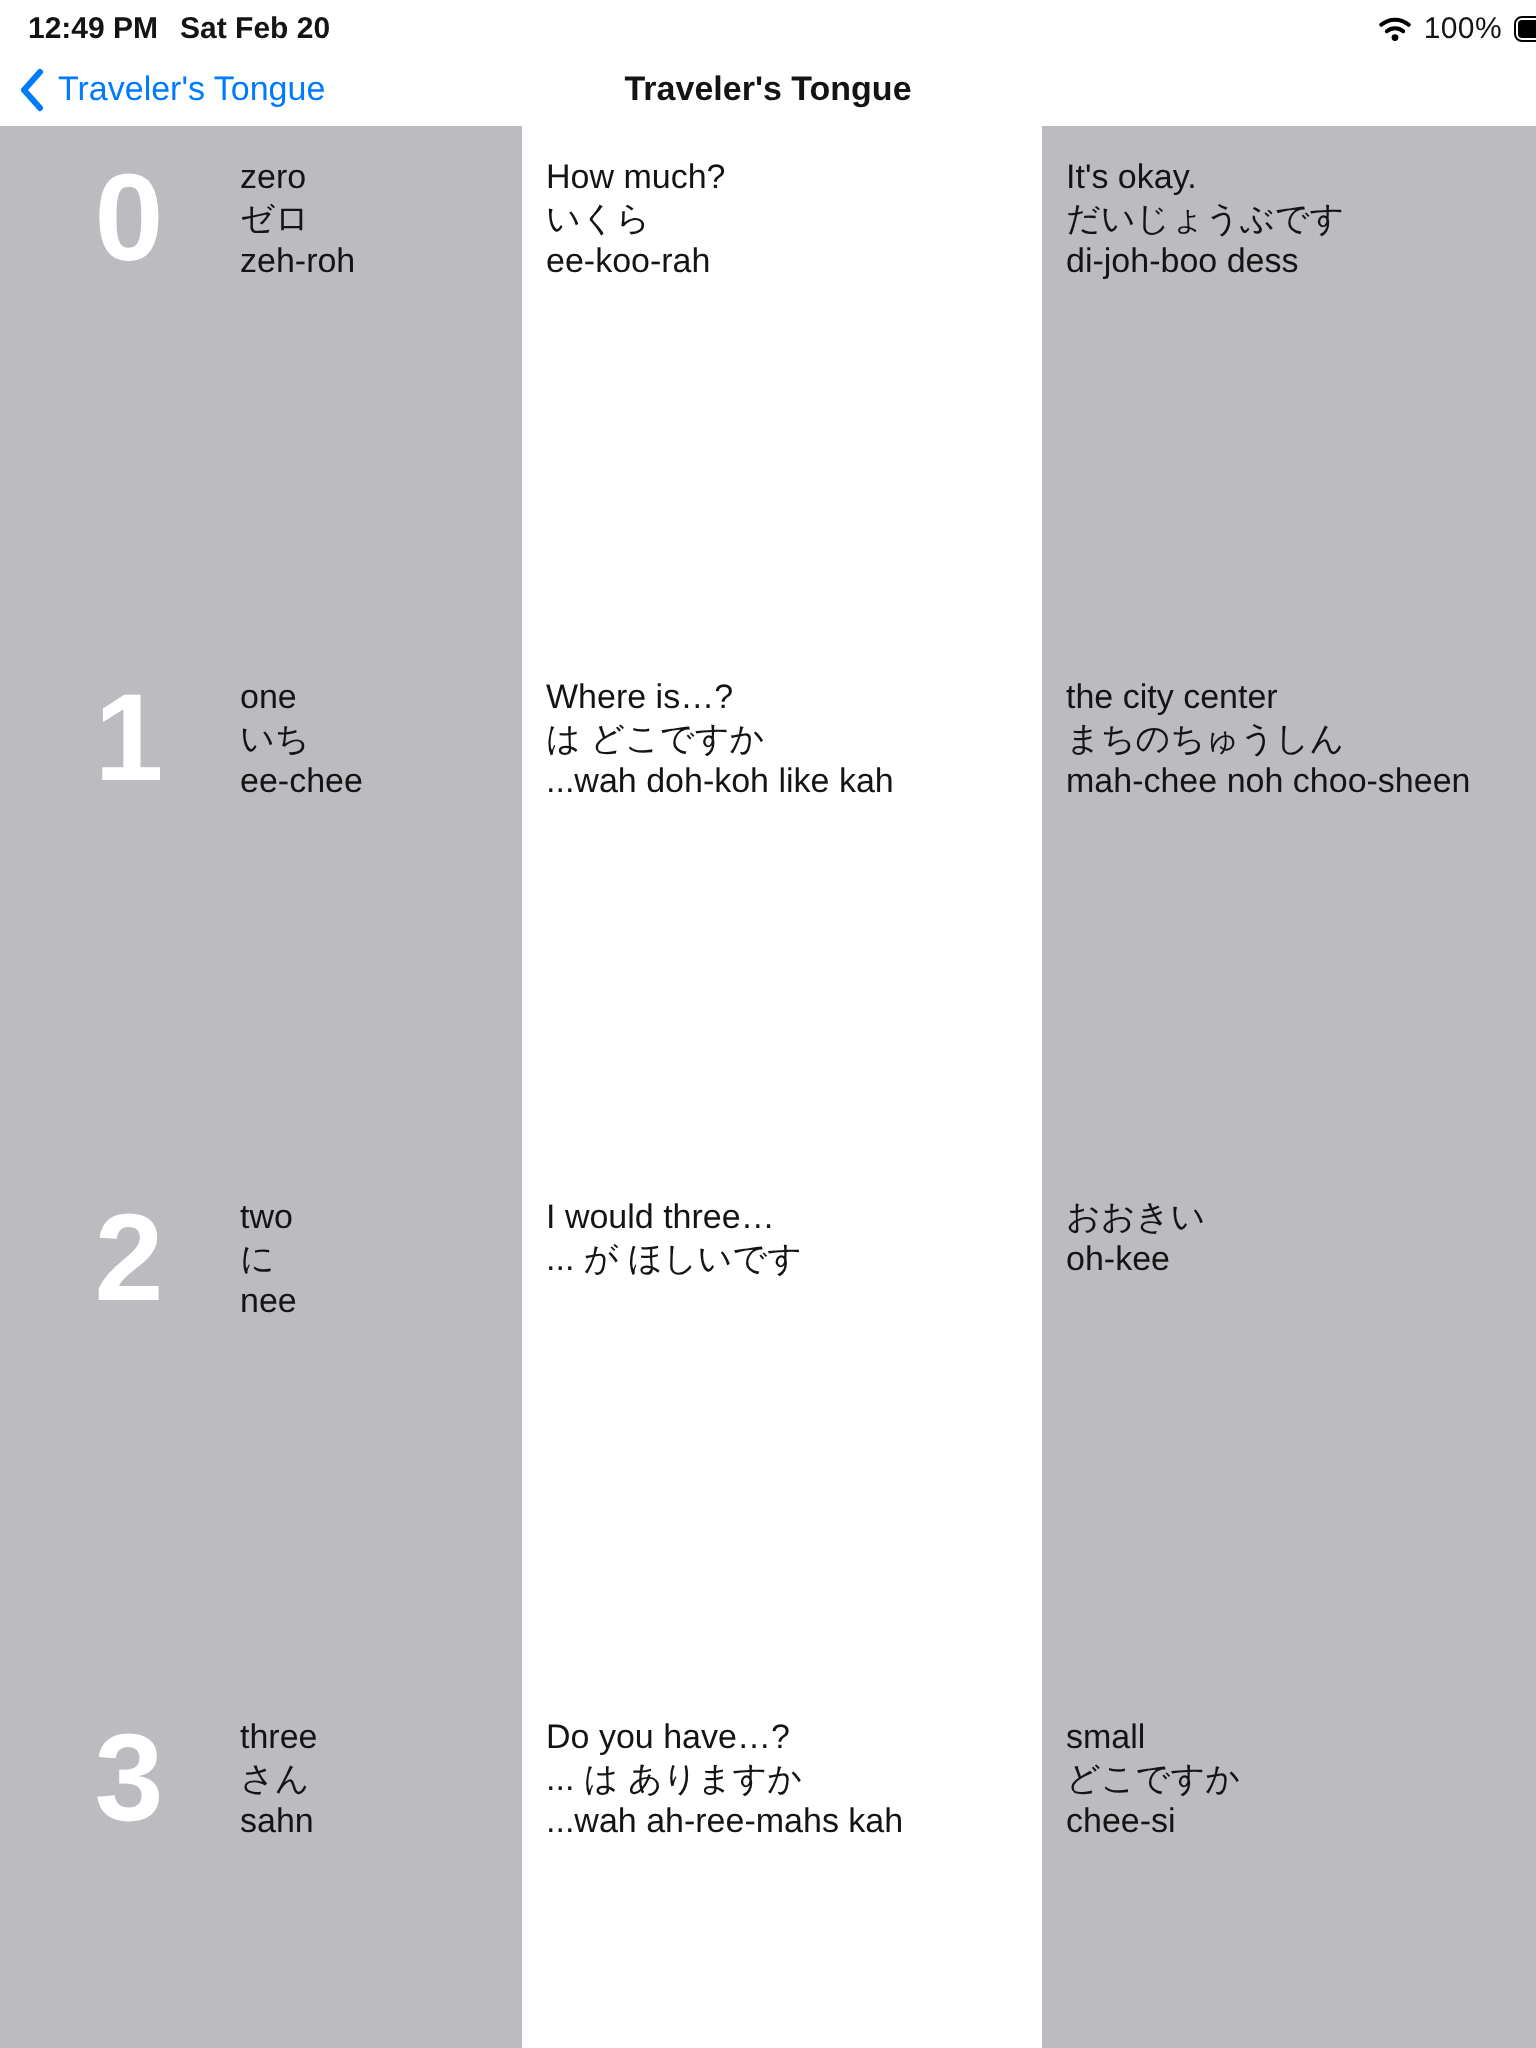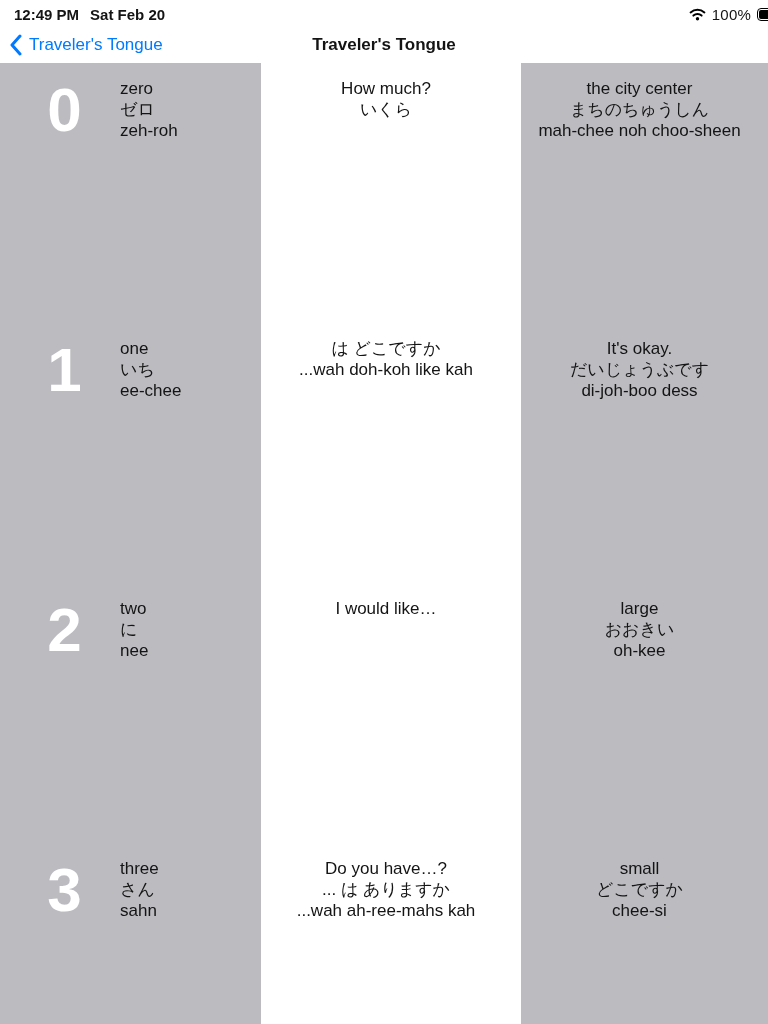--- a/index.html
+++ b/index.html
@@ -39,21 +39,21 @@
   .col-gray { background:var(--cellGray,#bbbbc0); }
   .col-white { background:var(--bg,#ffffff); }
 
   .cell { height:260px; padding-top:15px; }
   .num-cell { display:flex; align-items:flex-start; padding-left:18px; }
   .big-num {
     width:92px; text-align:center; font-size:62px; font-weight:700;
     color:var(--numWhite,#ffffff); line-height:1; margin-top:1px; letter-spacing:-1px;
   }
   .num-cell .entry { margin-left:10px; }
-  .phrase-cell { padding-left:0; padding-right:10px;text-align:center; }
+  .phrase-cell { padding-left:12px; padding-right:10px; }
 
   .entry { font-size:17px; line-height:21px; }
   .entry .word { font-weight:400; }
   .entry .jp, .entry .pron { font-weight:400; }
 </style>
 </head>
 <body>
 
 <div class="screen">
 
@@ -126,59 +126,61 @@
             <div class="jp">さん</div>
             <div class="pron">sahn</div>
           </div>
         </div>
       </div>
     <div class="col col-white" id="col-phrases">
         <div class="cell phrase-cell">
           <div class="entry">
             <div class="word">How much?</div>
             <div class="jp">いくら</div>
+            <div class="pron">ee-koo-rah</div>
           </div>
         </div>
         <div class="cell phrase-cell">
           <div class="entry">
+            <div class="word">Where is…?</div>
             <div class="jp">は どこですか</div>
             <div class="pron">...wah doh-koh like kah</div>
           </div>
         </div>
         <div class="cell phrase-cell">
           <div class="entry">
-            <div class="word">I would like…</div>
+            <div class="word">I would three…</div>
+            <div class="jp">... が ほしいです</div>
           </div>
         </div>
         <div class="cell phrase-cell">
           <div class="entry">
             <div class="word">Do you have…?</div>
             <div class="jp">... は ありますか</div>
             <div class="pron">...wah ah-ree-mahs kah</div>
           </div>
         </div>
       </div>
     <div class="col col-gray" id="col-vocab">
         <div class="cell phrase-cell">
           <div class="entry">
+            <div class="word">It's okay.</div>
+            <div class="jp">だいじょうぶです</div>
+            <div class="pron">di-joh-boo dess</div>
+          </div>
+        </div>
+        <div class="cell phrase-cell">
+          <div class="entry">
             <div class="word">the city center</div>
             <div class="jp">まちのちゅうしん</div>
             <div class="pron">mah-chee noh choo-sheen</div>
           </div>
         </div>
         <div class="cell phrase-cell">
           <div class="entry">
-            <div class="word">It's okay.</div>
-            <div class="jp">だいじょうぶです</div>
-            <div class="pron">di-joh-boo dess</div>
-          </div>
-        </div>
-        <div class="cell phrase-cell">
-          <div class="entry">
-            <div class="word">large</div>
             <div class="jp">おおきい</div>
             <div class="pron">oh-kee</div>
           </div>
         </div>
         <div class="cell phrase-cell">
           <div class="entry">
             <div class="word">small</div>
             <div class="jp">どこですか</div>
             <div class="pron">chee-si</div>
           </div>

